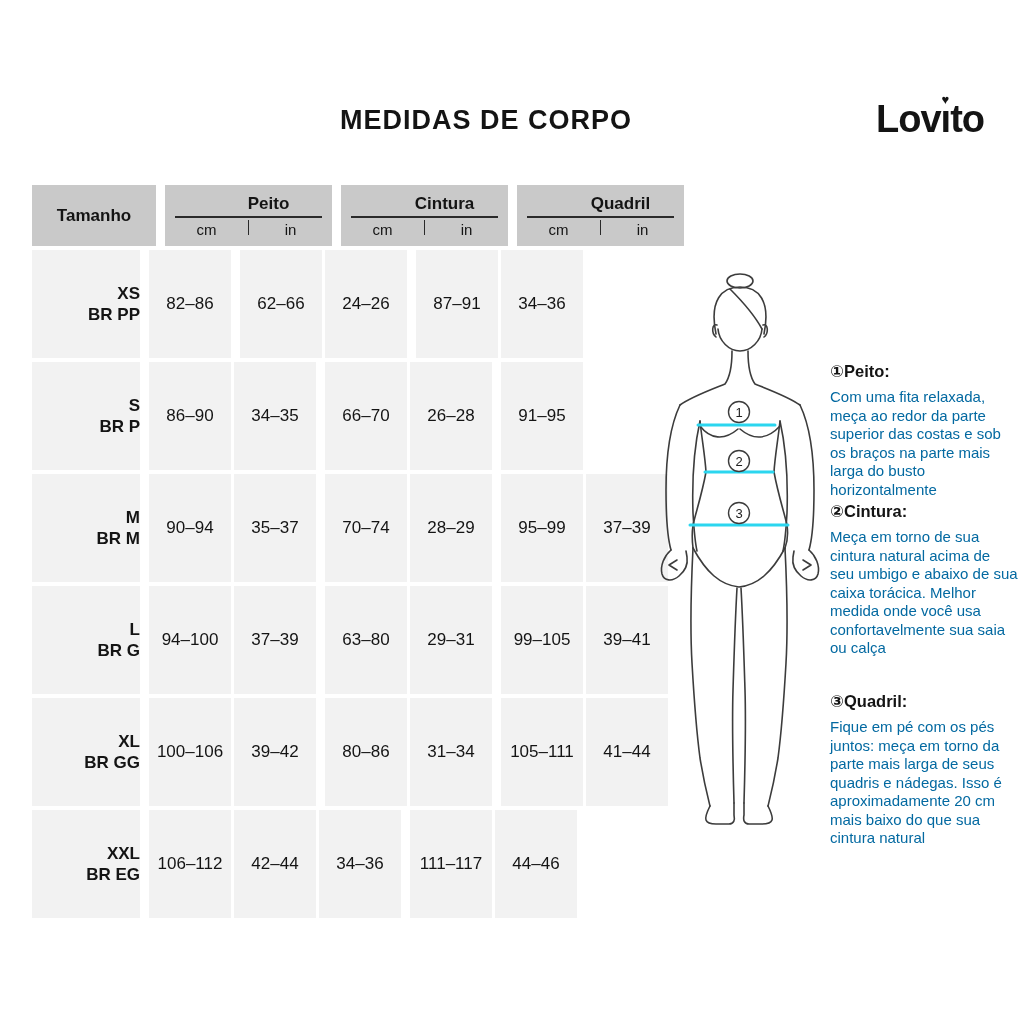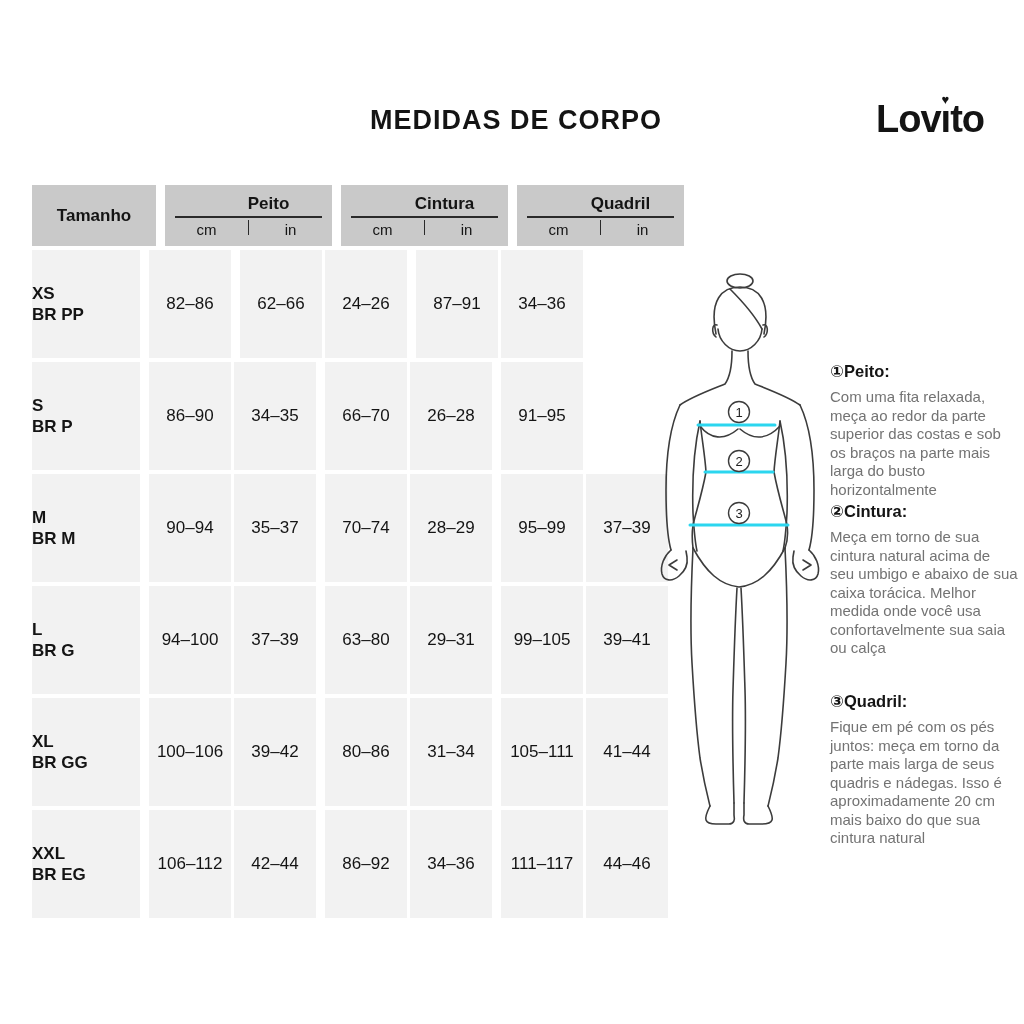--- a/index.html
+++ b/index.html
@@ -1,19 +1,19 @@
 <!DOCTYPE html>
 <html><head>
 <meta charset="utf-8">
 <style>
   html,body{margin:0;padding:0;background:#fff;}
   .page{position:relative;width:1024px;height:1024px;background:#ffffff;overflow:hidden;
         font-family:"Liberation Sans","DejaVu Sans",sans-serif;color:#141414;}
 
-  .title{position:absolute;left:340px;top:105px;width:352px;text-align:center;
+  .title{position:absolute;left:340px;top:105px;width:352px;text-align:left;
          font-size:27px;font-weight:bold;letter-spacing:1px;margin:0;}
 
   .logo{position:absolute;left:876px;top:98px;font-size:38px;font-weight:bold;
         letter-spacing:-1px;}
   .logo-i{position:relative;display:inline-block;}
   .logo-heart{position:absolute;left:50%;top:-5px;transform:translateX(-50%);
         font-size:13px;letter-spacing:0;line-height:1;}
 
   
   .size-table{position:absolute;left:32px;top:185px;}
@@ -24,34 +24,34 @@
   .group-h{width:167px;margin-left:9px;background:#c9c9c9;display:flex;flex-direction:column;
            justify-content:center;padding:4px 0 2px;}
   .g-label{text-align:center;font-size:17px;font-weight:bold;line-height:19px;margin-left:40px;}
   .g-rule{height:1.5px;background:#2a2a2a;margin:3px 10px 2px;}
   .g-units{display:flex;align-items:flex-start;}
   .g-units .unit{flex:1;text-align:center;font-size:15px;line-height:19px;}
   .g-vline{width:1.5px;height:15px;background:#2a2a2a;}
 
   .t-row{display:flex;height:108px;margin-top:4px;}
   .size-cell{width:108px;background:#f2f2f2;display:flex;flex-direction:column;
-             align-items:flex-start;justify-content:center;font-size:17px;font-weight:bold;line-height:21px;}
+             align-items:flex-end;justify-content:center;font-size:17px;font-weight:bold;line-height:21px;}
   .val-cell{width:82px;margin-left:3px;background:#f2f2f2;display:flex;align-items:center;
             justify-content:center;font-size:17px;font-weight:normal;}
   .val-cell.group-start{margin-left:9px;}
 
   
   .figure{position:absolute;left:650px;top:258px;}
 
   
   .notes{position:absolute;left:830px;top:0;width:188px;}
   .note{position:absolute;left:0;width:188px;}
   .note-1{top:346px;} .note-2{top:486px;} .note-3{top:676px;}
   .note-title{font-size:16.5px;font-weight:bold;margin:16px 0 7px 0;}
-  .note-body{font-size:15px;line-height:18.5px;color:#737373;margin:0;}
+  .note-body{font-size:15px;line-height:18.5px;color:#0369a1;margin:0;}
 </style>
 </head>
 <body>
 
 <div class="page">
 
   <h1 class="title">MEDIDAS DE CORPO</h1>
 
   <div class="logo"><span>Lov</span><span class="logo-i"><span class="logo-heart">♥</span><span>ı</span></span><span>to</span>
   </div>
@@ -150,21 +150,20 @@
           <div class="cell val-cell group-start">105–111</div>
           <div class="cell val-cell">41–44</div>
         </div>
         <div class="t-row">
           <div class="cell size-cell">
             <div>XXL</div>
             <div>BR EG</div>
           </div>
           <div class="cell val-cell group-start">106–112</div>
           <div class="cell val-cell">42–44</div>
-          <div class="cell val-cell group-start">86–92</div>
           <div class="cell val-cell">34–36</div>
           <div class="cell val-cell group-start">111–117</div>
           <div class="cell val-cell">44–46</div>
         </div>
       </div>
   </div>
 
   <svg class="figure" width="190" height="575" viewBox="0 0 190 575">
     <g fill="none" stroke="#3c3c3c" stroke-width="1.6" stroke-linecap="round" stroke-linejoin="round">
 

